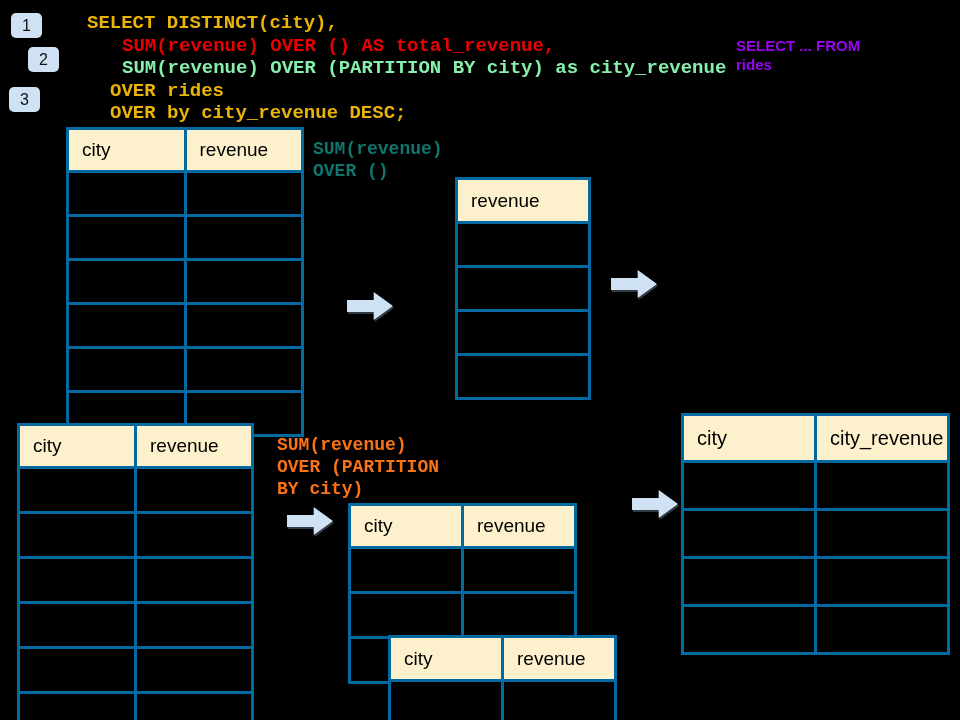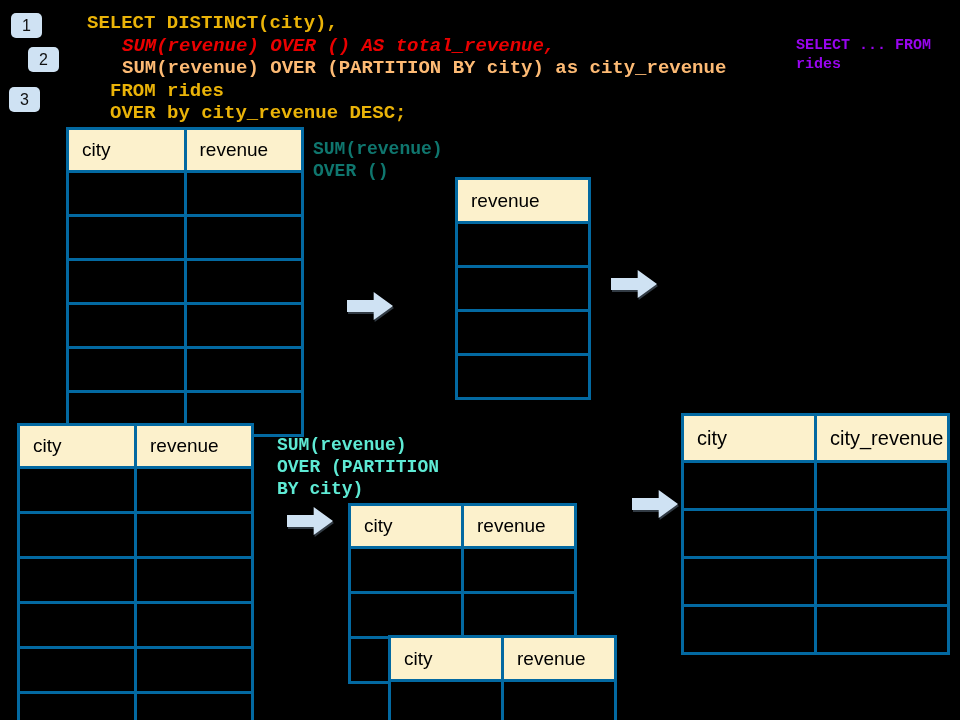--- a/index.html
+++ b/index.html
@@ -7,34 +7,34 @@
     position:relative;width:960px;height:720px;background:#000;
     overflow:hidden;font-family:"Liberation Sans",sans-serif;
   }
   
   .code-line{
     position:absolute;white-space:pre;
     font-family:"Liberation Mono","DejaVu Sans Mono",monospace;
     font-weight:bold;font-size:19px;line-height:22px;
   }
   .c-purple{color:#eab308;}
-  .c-red{color:#EA0000;font-style:italic;}
-  .c-green{color:#fdba74;}
+  .c-red{color:#EA0000;}
+  .c-green{color:#86efac;}
   .side-note{
-    position:absolute;left:796px;top:36px;
-    font-family:Liberation Mono, monospace;
+    position:absolute;left:736px;top:36px;
+    font-family:Liberation Sans, sans-serif;
     font-weight:bold;font-size:15px;line-height:19px;color:#9905F0;white-space:pre;
   }
   .annot{
     position:absolute;white-space:pre;
     font-family:"Liberation Mono","DejaVu Sans Mono",monospace;
     font-weight:bold;font-size:18px;line-height:22px;
   }
   .annot-total{left:313px;top:138px;color:#0f766e;}
-  .annot-part{left:277px;top:434px;color:#5eead4;}
+  .annot-part{left:277px;top:434px;color:#f97316;}
   
   .badge{
     position:absolute;width:31px;height:25px;border-radius:5px;
     background:#CFE2F3;color:#111;font-size:16px;line-height:25px;
     text-align:center;font-family:"Liberation Sans",sans-serif;
   }
   .badge1{left:11px;top:13px;}
   .badge2{left:28px;top:47px;}
   .badge3{left:9px;top:87px;}
   
@@ -80,21 +80,21 @@
 
 <div class="canvas">
 
   <div class="badge badge1">1</div>
   <div class="badge badge2">2</div>
   <div class="badge badge3">3</div>
 
   <div class="code-line c-purple L1">SELECT DISTINCT(city),</div>
   <div class="code-line c-red L2">SUM(revenue) OVER () AS total_revenue,</div>
   <div class="code-line c-green L3">SUM(revenue) OVER (PARTITION BY city) as city_revenue</div>
-  <div class="code-line c-purple L4">FROM rides</div>
+  <div class="code-line c-purple L4">OVER rides</div>
   <div class="code-line c-purple L5">OVER by city_revenue DESC;</div>
 
   <div class="side-note"><span>SELECT ... FROM</span>
 <span>rides</span></div>
 
   <div class="annot annot-total"><span>SUM(revenue)</span>
 <span>OVER ()</span></div>
 
   <div class="annot annot-part"><span>SUM(revenue)</span>
 <span>OVER (PARTITION</span>

